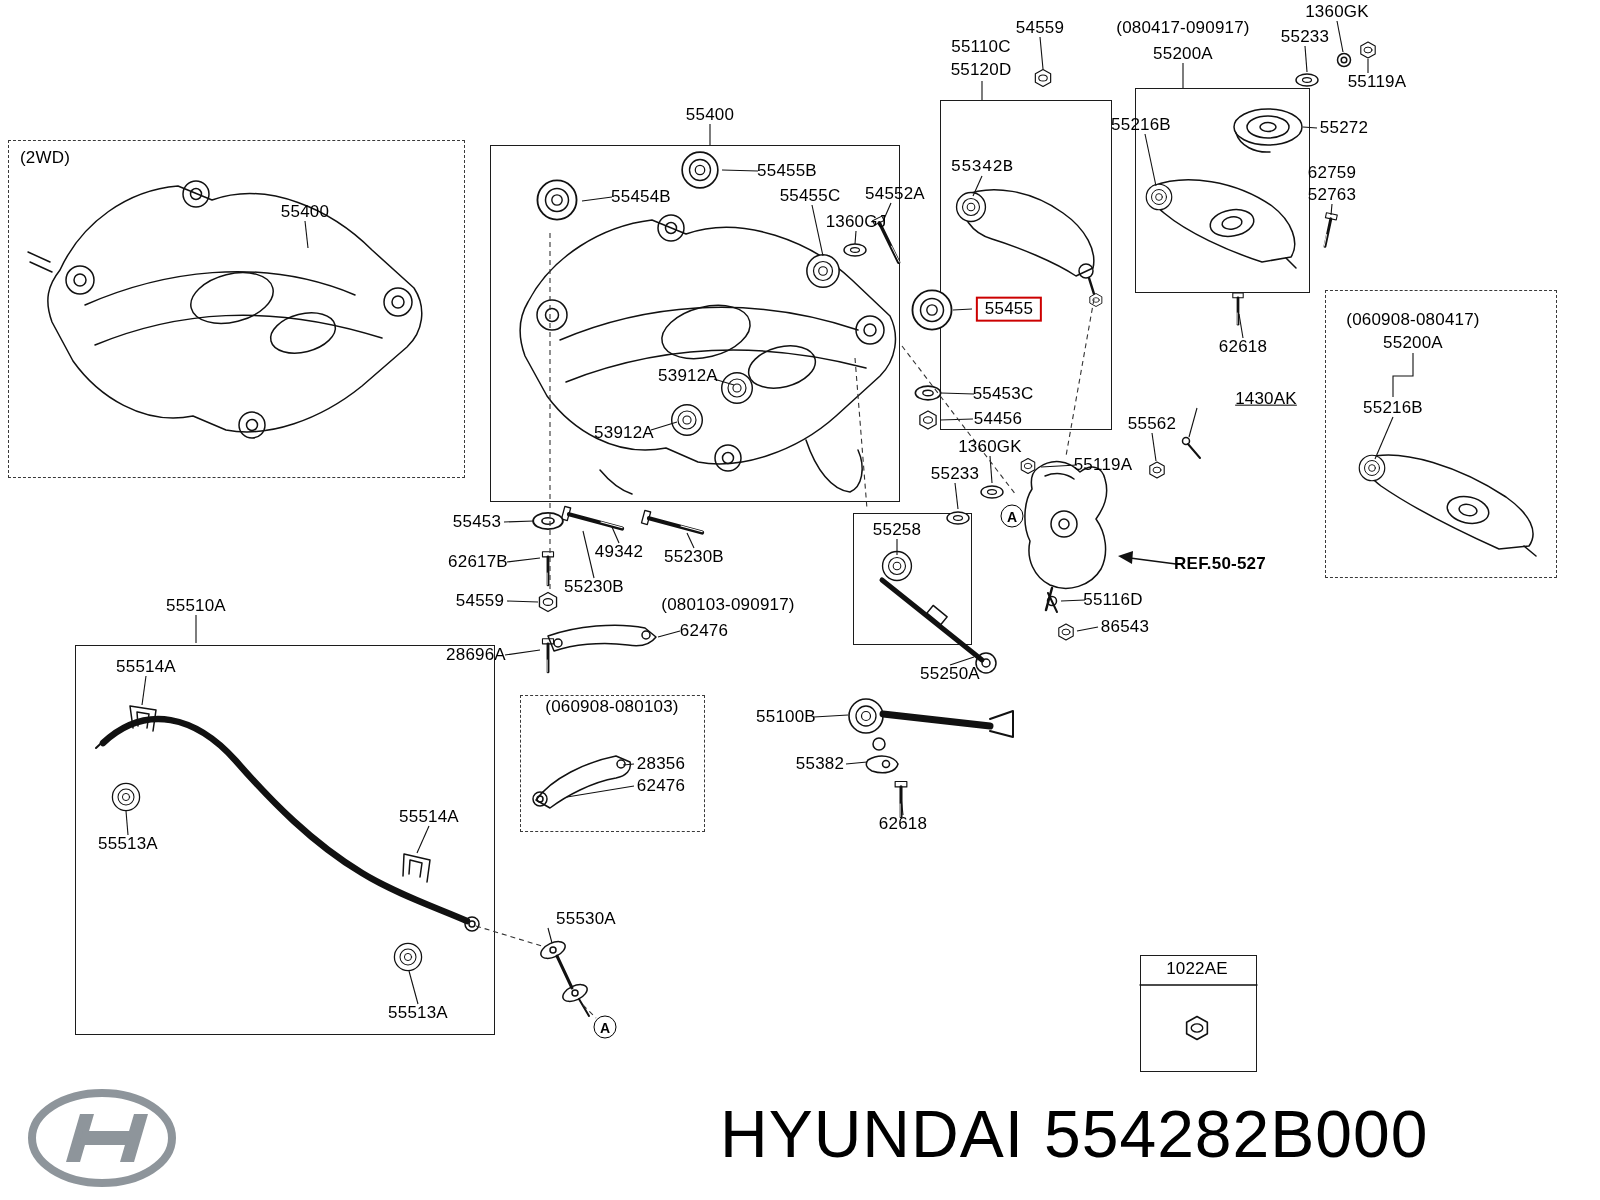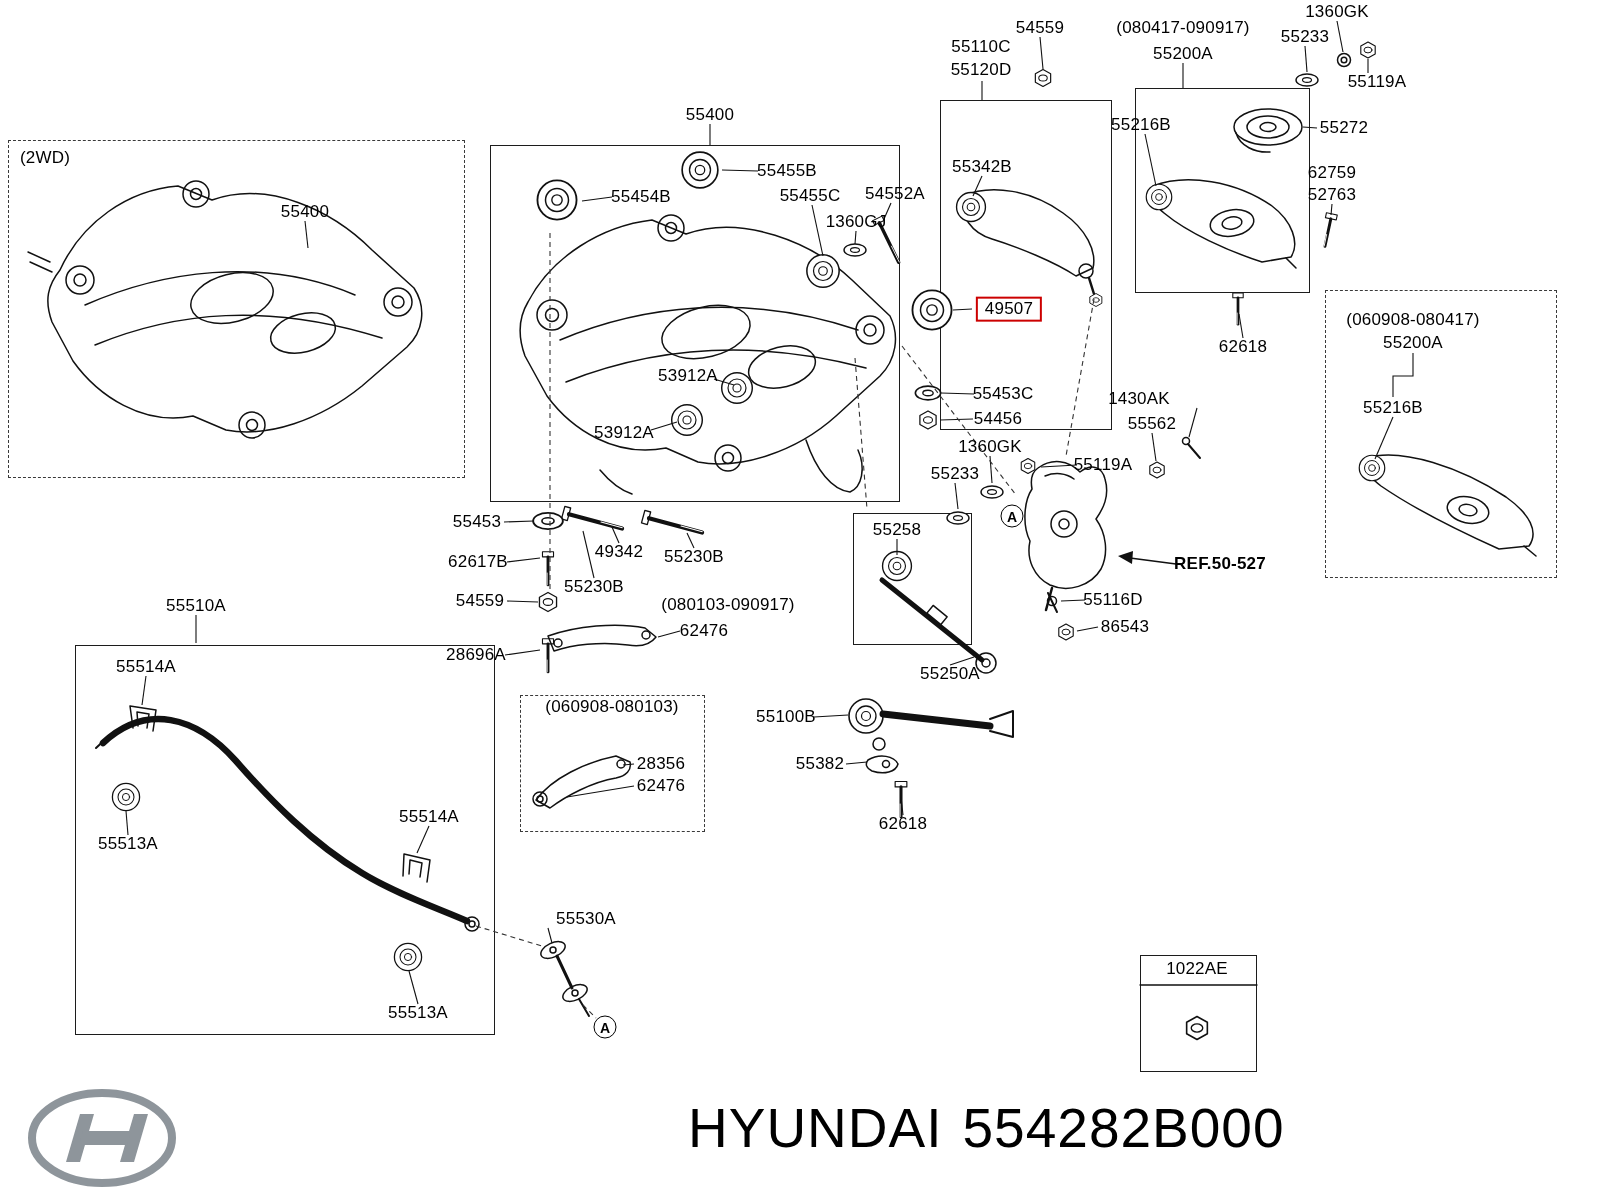--- a/index.html
+++ b/index.html
@@ -22,22 +22,22 @@
   .part-label.highlight { border:2.5px solid #cc0000; padding:1px 7px; background:#fff; }
 
   .marker {
     position:absolute; transform:translate(-50%,-50%);
     width:23px; height:23px; border:1.7px solid #000; border-radius:50%;
     background:#fff; display:flex; align-items:center; justify-content:center;
     font-size:14px; font-weight:700;
   }
 
   #footer-title {
-    position:absolute; left:688px; top:1096px; z-index:4;
-    font-size:55px; letter-spacing:1px; white-space:nowrap;
+    position:absolute; left:720px; top:1096px; z-index:4;
+    font-size:66px; letter-spacing:1px; white-space:nowrap;
   }
   #footer-title .pn { margin-left:20px; }
   #logo { position:absolute; left:22px; top:1086px; z-index:4; }
 </style>
 </head>
 <body>
 
 <div id="box-layer">
     <div class="group-box dashed" style="left: 8px; top: 140px; width: 457px; height: 338px;"></div>
     <div class="group-box" style="left: 490px; top: 145px; width: 410px; height: 357px;"></div>
@@ -334,21 +334,21 @@
     <div class="part-label" style="left: 45px; top: 158px;">(2WD)</div>
     <div class="part-label" style="left: 305px; top: 212px;">55400</div>
     <div class="part-label" style="left: 710px; top: 115px;">55400</div>
     <div class="part-label" style="left: 641px; top: 197px;">55454B</div>
     <div class="part-label" style="left: 787px; top: 171px;">55455B</div>
     <div class="part-label" style="left: 810px; top: 196px;">55455C</div>
     <div class="part-label" style="left: 895px; top: 194px;">54552A</div>
     <div class="part-label" style="left: 856px; top: 222px; text-align: center;">1360GJ</div>
     <div class="part-label" style="left: 688px; top: 376px;">53912A</div>
     <div class="part-label" style="left: 624px; top: 433px;">53912A</div>
-    <div class="part-label highlight" style="left: 1009px; top: 309px; border-color: rgb(204, 0, 0);">49507</div>
+    <div class="part-label highlight" style="left: 1009px; top: 309px; border-color: rgb(204, 0, 0);">55455</div>
     <div class="part-label" style="left: 1003px; top: 394px;">55453C</div>
     <div class="part-label" style="left: 998px; top: 419px;">54456</div>
     <div class="part-label" style="left: 477px; top: 522px;">55453</div>
     <div class="part-label" style="left: 478px; top: 562px;">62617B</div>
     <div class="part-label" style="left: 619px; top: 552px;">49342</div>
     <div class="part-label" style="left: 594px; top: 587px;">55230B</div>
     <div class="part-label" style="left: 694px; top: 557px;">55230B</div>
     <div class="part-label" style="left: 480px; top: 601px;">54559</div>
     <div class="part-label" style="left: 728px; top: 605px;">(080103-090917)</div>
     <div class="part-label" style="left: 704px; top: 631px;">62476</div>
@@ -358,35 +358,35 @@
     <div class="part-label" style="left: 661px; top: 786px;">62476</div>
     <div class="part-label" style="left: 196px; top: 606px;">55510A</div>
     <div class="part-label" style="left: 146px; top: 667px;">55514A</div>
     <div class="part-label" style="left: 128px; top: 844px;">55513A</div>
     <div class="part-label" style="left: 429px; top: 817px;">55514A</div>
     <div class="part-label" style="left: 418px; top: 1013px;">55513A</div>
     <div class="part-label" style="left: 548px; top: 919px; margin-left: 38px;">55530A</div>
     <div class="part-label" style="left: 1040px; top: 28px;">54559</div>
     <div class="part-label" style="left: 981px; top: 47px;">55110C</div>
     <div class="part-label" style="left: 981px; top: 70px;">55120D</div>
-    <div class="part-label" style="left: 982px; top: 167px;">55342B</div>
+    <div class="part-label" style="left: 982px; top: 167px; font-family: Liberation Mono, monospace;">55342B</div>
     <div class="part-label" style="left: 1183px; top: 28px;">(080417-090917)</div>
     <div class="part-label" style="left: 1183px; top: 54px;">55200A</div>
     <div class="part-label" style="left: 1141px; top: 125px;">55216B</div>
     <div class="part-label" style="left: 1337px; top: 12px;">1360GK</div>
     <div class="part-label" style="left: 1305px; top: 37px;">55233</div>
     <div class="part-label" style="left: 1377px; top: 82px;">55119A</div>
     <div class="part-label" style="left: 1344px; top: 128px;">55272</div>
     <div class="part-label" style="left: 1332px; top: 173px;">62759</div>
     <div class="part-label" style="left: 1332px; top: 195px;">52763</div>
     <div class="part-label" style="left: 1243px; top: 347px;">62618</div>
     <div class="part-label" style="left: 1413px; top: 320px; text-align: right;">(060908-080417)</div>
     <div class="part-label" style="left: 1413px; top: 343px;">55200A</div>
     <div class="part-label" style="left: 1393px; top: 408px;">55216B</div>
-    <div class="part-label" style="left: 1139px; top: 399px;">1430AK</div>
+    <div class="part-label" style="left: 1266px; top: 399px; text-decoration: underline;">1430AK</div>
     <div class="part-label" style="left: 1152px; top: 424px;">55562</div>
     <div class="part-label" style="left: 1103px; top: 465px;">55119A</div>
     <div class="part-label" style="left: 990px; top: 447px;">1360GK</div>
     <div class="part-label" style="left: 955px; top: 474px;">55233</div>
     <div class="part-label" style="left: 897px; top: 530px;">55258</div>
     <div class="part-label" style="left: 950px; top: 674px;">55250A</div>
     <div class="part-label bold" style="left: 1185px; top: 564px;">REF.50-527</div>
     <div class="part-label" style="left: 1113px; top: 600px;">55116D</div>
     <div class="part-label" style="left: 1125px; top: 627px;">86543</div>
     <div class="part-label" style="left: 786px; top: 717px;">55100B</div>

